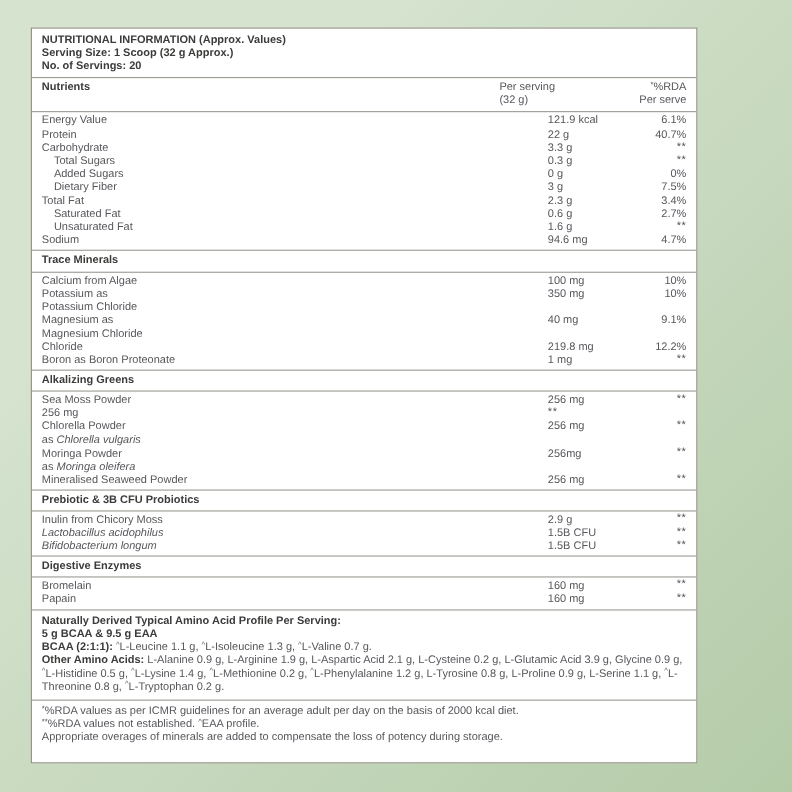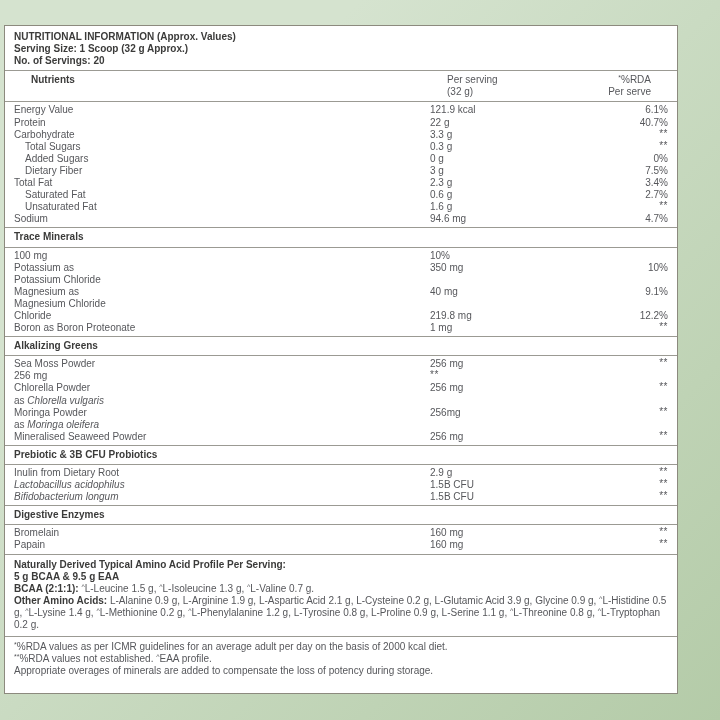--- a/index.html
+++ b/index.html
@@ -11,34 +11,34 @@
   html,body{width:720px;height:720px;}
   body{
     font-family:"Liberation Sans", sans-serif;
     font-size:10px; color:var(--text);
   }
   .stage{
     position:relative; width:720px; height:720px; overflow:hidden;
     background:linear-gradient(135deg, var(--bg-top) 0%, var(--bg-top) 25%, var(--bg-bottom) 100%);
   }
   .panel{
-    position:absolute; left:4px; top:25px; width:674px; height:669px;
+    position:absolute; left:28px; top:25px; width:606px; height:669px;
     background:var(--panel); border:1.5px solid var(--panel-border);
     overflow:hidden; line-height:12.1px;
   }
   .title-block{padding:5px 9px 3px; font-weight:bold; color:var(--heading);}
   .thead{
     display:grid; grid-template-columns:416px 1fr auto;
-    padding:3px 26px; border-top:1px solid var(--rule); border-bottom:1px solid var(--rule);
+    padding:3px 9px; border-top:1px solid var(--rule); border-bottom:1px solid var(--rule);
     align-items:start;
   }
   .thead .c1{font-weight:bold; color:var(--heading);}
   .thead .c3{text-align:right;}
   .rows{padding:2px 9px;}
-  .row{display:grid; grid-template-columns:416px 1fr auto; align-items:start;}
+  .row{display:grid; grid-template-columns:416px 1fr auto; align-items:start;gap:44px;}
   .name.indent{padding-left:11px;}
   .rda{text-align:left;}
   .bar{
     padding:3px 9px; border-top:1px solid var(--rule); border-bottom:1px solid var(--rule);
     font-weight:bold; color:var(--heading);
   }
   .amino{padding:4px 9px 5px; border-top:1px solid var(--rule);}
   .footnotes{padding:4px 9px; border-top:1px solid var(--rule);}
   .b{font-weight:bold; color:var(--heading);}
   .i{font-style:italic;}
@@ -138,20 +138,23 @@
             <div class="name">
               <div class="line"><span>Sodium</span></div>
             </div>
             <div class="val">94.6 mg</div>
             <div class="rda">4.7%</div>
           </div>
         </div>
         <div class="bar">Trace Minerals</div>
         <div class="rows">
           <div class="row">
+            <div class="name">
+              <div class="line"><span>Calcium from Algae</span></div>
+            </div>
             <div class="val">100 mg</div>
             <div class="rda">10%</div>
           </div>
           <div class="row">
             <div class="name">
               <div class="line"><span>Potassium as</span></div>
               <div class="line"><span>Potassium Chloride</span></div>
             </div>
             <div class="val">350 mg</div>
             <div class="rda">10%</div>
@@ -213,21 +216,21 @@
               <div class="line"><span>Mineralised Seaweed Powder</span></div>
             </div>
             <div class="val">256 mg</div>
             <div class="rda"><span class="stars">**</span></div>
           </div>
         </div>
         <div class="bar">Prebiotic &amp; 3B CFU Probiotics</div>
         <div class="rows">
           <div class="row">
             <div class="name">
-              <div class="line"><span>Inulin from Dietary Root</span></div>
+              <div class="line"><span>Inulin from Chicory Moss</span></div>
             </div>
             <div class="val">2.9 g</div>
             <div class="rda"><span class="stars">**</span></div>
           </div>
           <div class="row">
             <div class="name">
               <div class="line"><span class="i">Lactobacillus acidophilus</span></div>
             </div>
             <div class="val">1.5B CFU</div>
             <div class="rda"><span class="stars">**</span></div>
@@ -255,21 +258,21 @@
             </div>
             <div class="val">160 mg</div>
             <div class="rda"><span class="stars">**</span></div>
           </div>
         </div>
       </div>
 
     <div class="amino" id="amino">
         <div class="rich-line"><span class="b">Naturally Derived Typical Amino Acid Profile Per Serving:</span></div>
         <div class="rich-line"><span class="b">5 g BCAA &amp; 9.5 g EAA</span></div>
-        <div class="rich-line"><span class="b">BCAA (2:1:1): </span><span class="sup">^</span><span>L-Leucine 1.5 g, </span><span class="sup">^</span><span>L-Isoleucine 1.3 g, </span><span class="sup">^</span><span>L-Valine 0.7 g.</span></div>
+        <div class="rich-line"><span class="b">BCAA (2:1:1): </span><span class="sup">^</span><span>L-Leucine 1.1 g, </span><span class="sup">^</span><span>L-Isoleucine 1.3 g, </span><span class="sup">^</span><span>L-Valine 0.7 g.</span></div>
         <div class="rich-line"><span class="b">Other Amino Acids: </span><span>L-Alanine 0.9 g, L-Arginine 1.9 g, L-Aspartic Acid 2.1 g, L-Cysteine 0.2 g, L-Glutamic Acid 3.9 g, Glycine 0.9 g, </span><span class="sup">^</span><span>L-Histidine 0.5 g, </span><span class="sup">^</span><span>L-Lysine 1.4 g, </span><span class="sup">^</span><span>L-Methionine 0.2 g, </span><span class="sup">^</span><span>L-Phenylalanine 1.2 g, L-Tyrosine 0.8 g, L-Proline 0.9 g, L-Serine 1.1 g, </span><span class="sup">^</span><span>L-Threonine 0.8 g, </span><span class="sup">^</span><span>L-Tryptophan 0.2 g.</span></div>
       </div>
 
     <div class="footnotes" id="footnotes">
         <div class="rich-line"><span class="sup">*</span><span>%RDA values as per ICMR guidelines for an average adult per day on the basis of 2000 kcal diet.</span></div>
         <div class="rich-line"><span class="sup">**</span><span>%RDA values not established. </span><span class="sup">^</span><span>EAA profile.</span></div>
         <div class="rich-line"><span>Appropriate overages of minerals are added to compensate the loss of potency during storage.</span></div>
       </div>
 
   </div>

